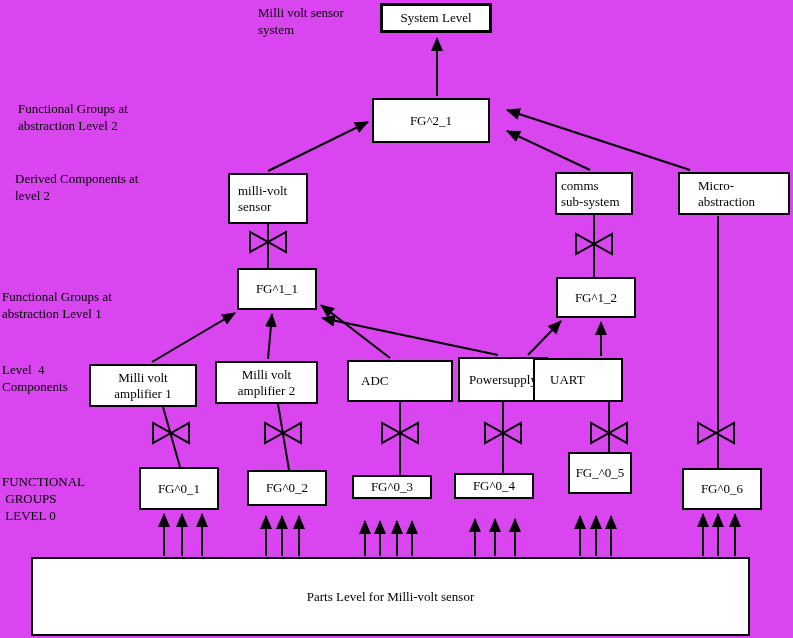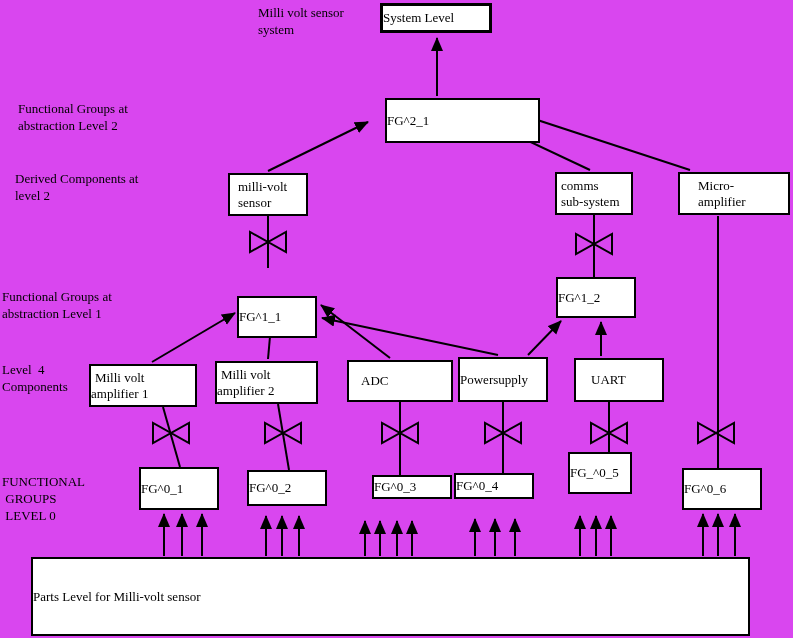--- a/index.html
+++ b/index.html
@@ -4,21 +4,21 @@
 <style>
   html,body{margin:0;padding:0;background:#fff;}
   .canvas{
     position:relative;width:793px;height:638px;background:#d946ef;
     font-family:Liberation Serif, serif;color:#000;
     overflow:hidden;
   }
   svg.wires{position:absolute;left:0;top:0;z-index:1;}
   .node{
     position:absolute;box-sizing:border-box;background:#fff;border:2px solid #000;
-    display:flex;align-items:center;z-index:2;
+    display:flex;align-items:center;justify-content:center;z-index:2;
     font-size:13px;line-height:16px;
   }
   .node .txt{white-space:pre;}
   .node.thick{border-width:3px;}
   .node.left{justify-content:flex-start;}
   .lbl{
     position:absolute;z-index:2;font-size:13px;line-height:17px;white-space:pre;
   }
 </style>
 </head>
@@ -96,40 +96,40 @@
   <div class="lbl" style="left:2px;top:361px;">Level  4
 Components</div>
   <div class="lbl" style="left:2px;top:473px;">FUNCTIONAL
  GROUPS
  LEVEL 0</div>
 
   <div class="node thick" style="left:380px;top:3px;width:112px;height:30px;">
     <span class="txt">System Level</span>
   </div>
 
-  <div class="node" style="left:372px;top:98px;width:155px;height:45px;margin-left:13px;">
+  <div class="node" style="left:372px;top:98px;width:118px;height:45px;">
     <span class="txt">FG^2_1</span>
   </div>
 
-  <div class="node left" style="left:228px;top:173px;width:80px;height:43px;padding-left:8px;">
+  <div class="node left" style="left:228px;top:173px;width:80px;height:51px;padding-left:8px;">
     <span class="txt">milli-volt
 sensor</span>
   </div>
 
   <div class="node left" style="left:555px;top:172px;width:78px;height:43px;padding-left:4px;">
     <span class="txt">comms
 sub-system</span>
   </div>
 
   <div class="node left" style="left:678px;top:172px;width:112px;height:43px;padding-left:18px;">
     <span class="txt">Micro-
-amplifier</span>
+abstraction</span>
   </div>
 
-  <div class="node" style="left:237px;top:268px;width:80px;height:42px;margin-top:28px;">
+  <div class="node" style="left:237px;top:268px;width:80px;height:42px;">
     <span class="txt">FG^1_1</span>
   </div>
 
   <div class="node" style="left:556px;top:277px;width:80px;height:41px;">
     <span class="txt">FG^1_2</span>
   </div>
 
   <div class="node" style="left:89px;top:364px;width:108px;height:43px;">
     <span class="txt" style="text-align:center;">Milli volt
 amplifier 1</span>
@@ -141,31 +141,31 @@
   </div>
 
   <div class="node" style="left:458px;top:357px;width:90px;height:45px;">
     <span class="txt">Powersupply</span>
   </div>
 
   <div class="node left" style="left:347px;top:360px;width:106px;height:42px;padding-left:12px;">
     <span class="txt">ADC</span>
   </div>
 
-  <div class="node left" style="left:574px;top:358px;width:90px;height:44px;padding-left:15px;">
+  <div class="node left" style="left:533px;top:358px;width:90px;height:44px;padding-left:15px;">
     <span class="txt">UART</span>
   </div>
 
   <div class="node" style="left:139px;top:467px;width:80px;height:43px;">
     <span class="txt">FG^0_1</span>
   </div>
   <div class="node" style="left:247px;top:470px;width:80px;height:36px;">
     <span class="txt">FG^0_2</span>
   </div>
-  <div class="node" style="left:372px;top:475px;width:80px;height:24px;">
+  <div class="node" style="left:352px;top:475px;width:80px;height:24px;">
     <span class="txt">FG^0_3</span>
   </div>
   <div class="node" style="left:454px;top:473px;width:80px;height:26px;">
     <span class="txt">FG^0_4</span>
   </div>
   <div class="node" style="left:568px;top:452px;width:64px;height:42px;">
     <span class="txt">FG_^0_5</span>
   </div>
   <div class="node" style="left:682px;top:468px;width:80px;height:42px;">
     <span class="txt">FG^0_6</span>

